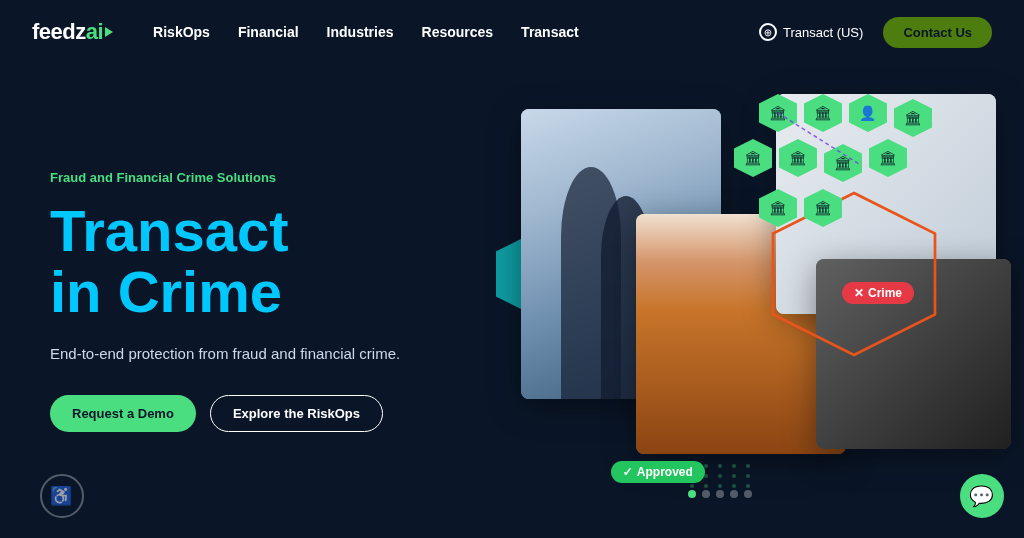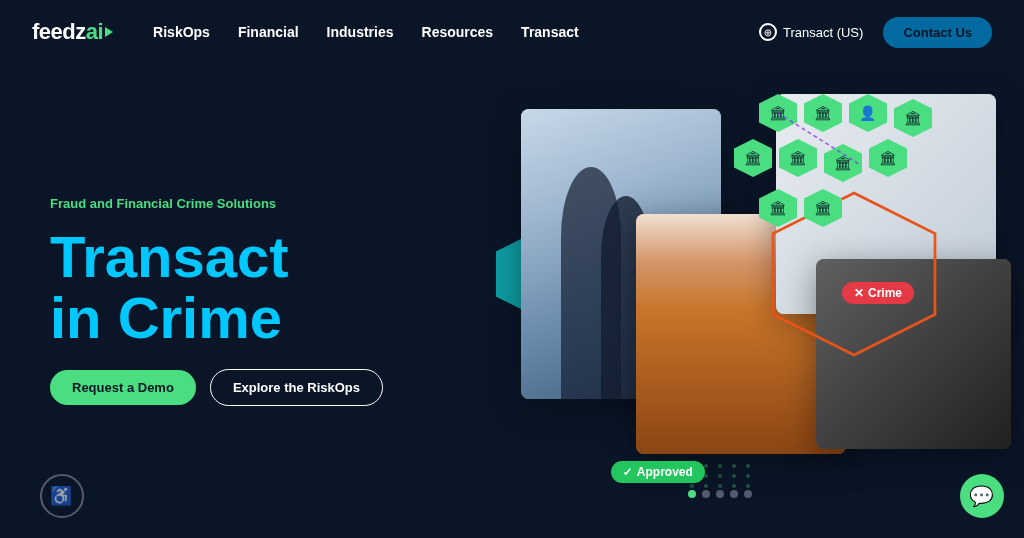--- a/index.html
+++ b/index.html
@@ -71,21 +71,21 @@
       width: 18px; height: 18px;
       border: 2px solid #fff;
       border-radius: 50%;
       display: inline-flex;
       align-items: center;
       justify-content: center;
       font-size: 10px;
       color: #fff;
     }
     .contact-btn {
-      background: #0369a1;
+      background: #4d7c0f;
       color: #0a1628;
       border: none;
       border-radius: 20px;
       padding: 8px 20px;
       font-size: 13px;
       font-weight: 700;
       cursor: pointer;
     }
 
     
@@ -120,21 +120,20 @@
     .hero-desc {
       color: #cdd8e8;
       font-size: 15px;
       margin-bottom: 30px;
       line-height: 1.5;
     }
 
     .hero-buttons {
       display: flex;
       gap: 14px;
-      align-items: center;
     }
 
     .btn-primary {
       background: #4ade80;
       color: #0a1628;
       border: none;
       border-radius: 20px;
       padding: 10px 22px;
       font-size: 13px;
       font-weight: 700;
@@ -426,20 +425,21 @@
 </nav>
 
 <section class="hero">
 
   <div class="hero-left">
     <div class="hero-subtitle">Fraud and Financial Crime Solutions</div>
     <div class="hero-title">
       <span>Transact</span><br>
       <span>in Crime</span>
     </div>
+    <p class="hero-desc">End-to-end protection from fraud and financial crime.</p>
     <div class="hero-buttons">
       <button class="btn-primary">Request a Demo</button>
       <button class="btn-secondary">Explore the RiskOps</button>
     </div>
   </div>
 
   <div class="hero-right">
 
     <div class="hex-teal"></div>
 

